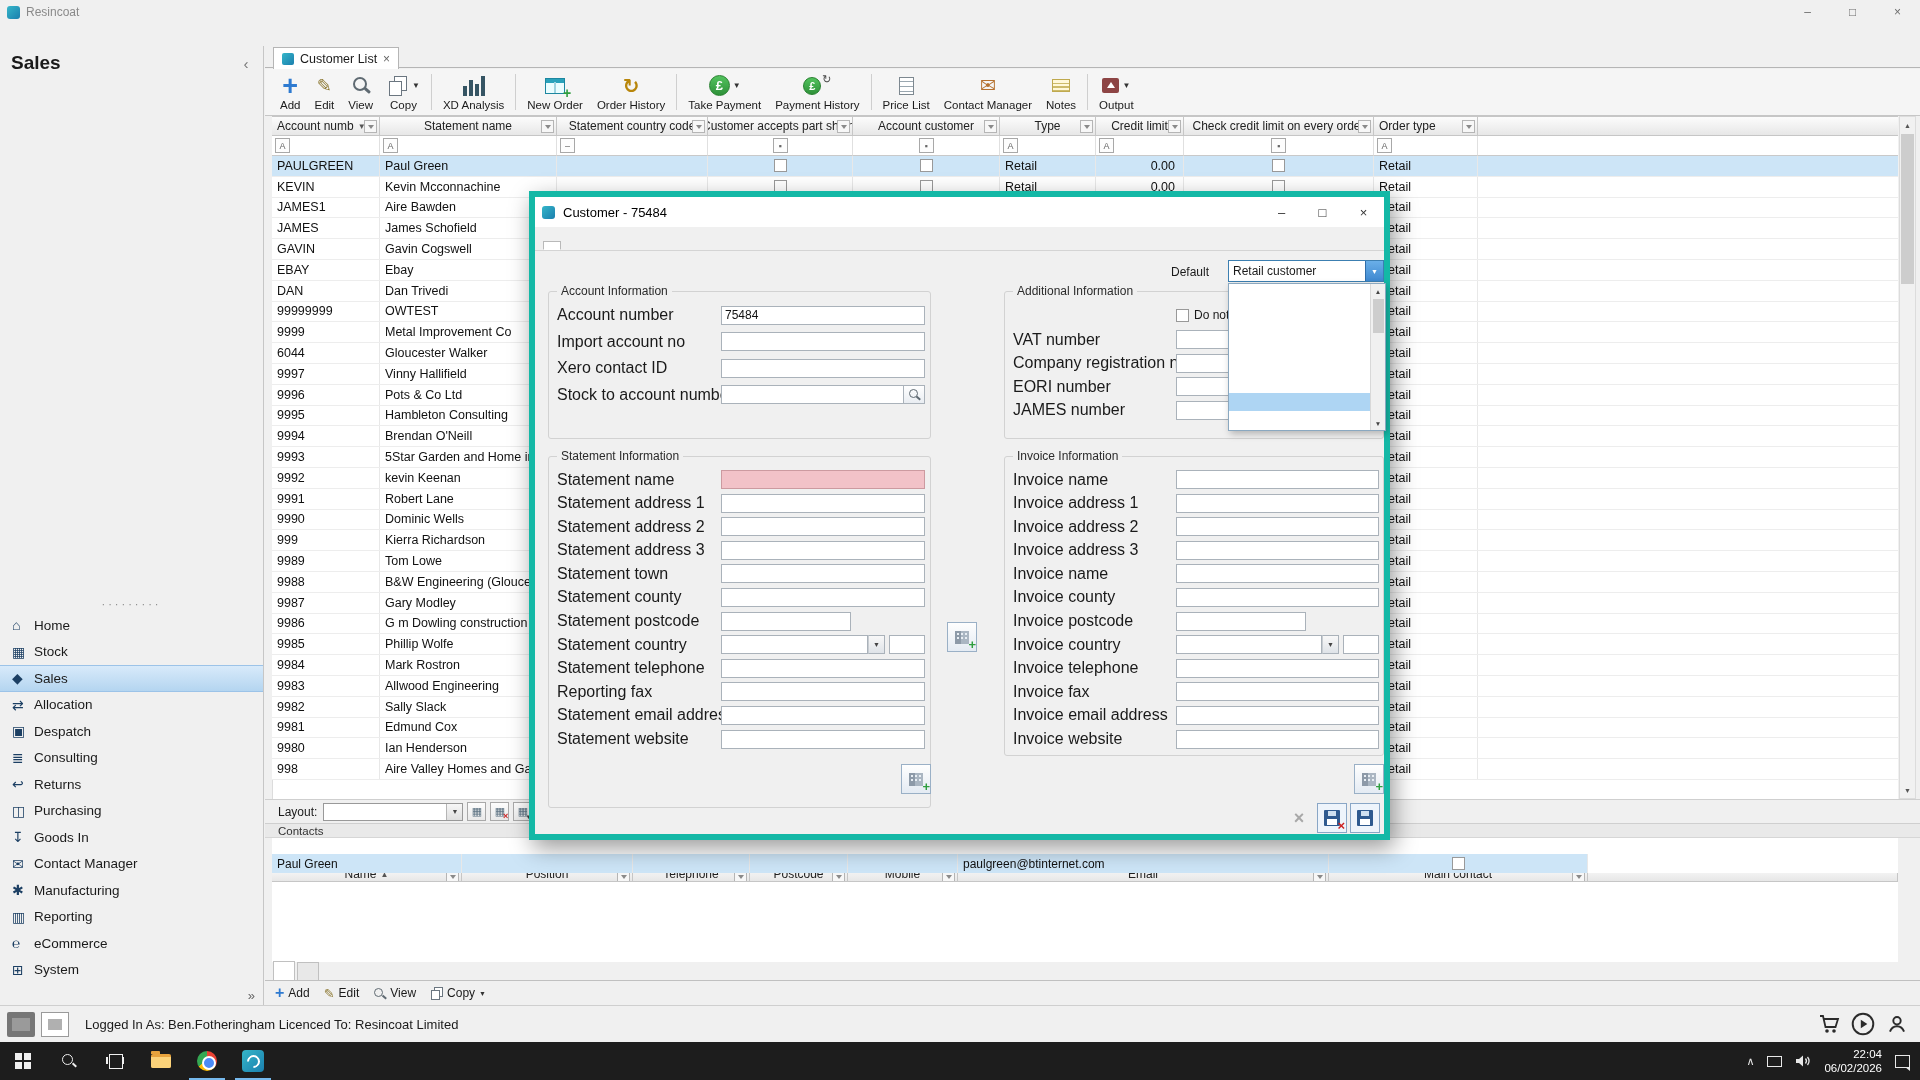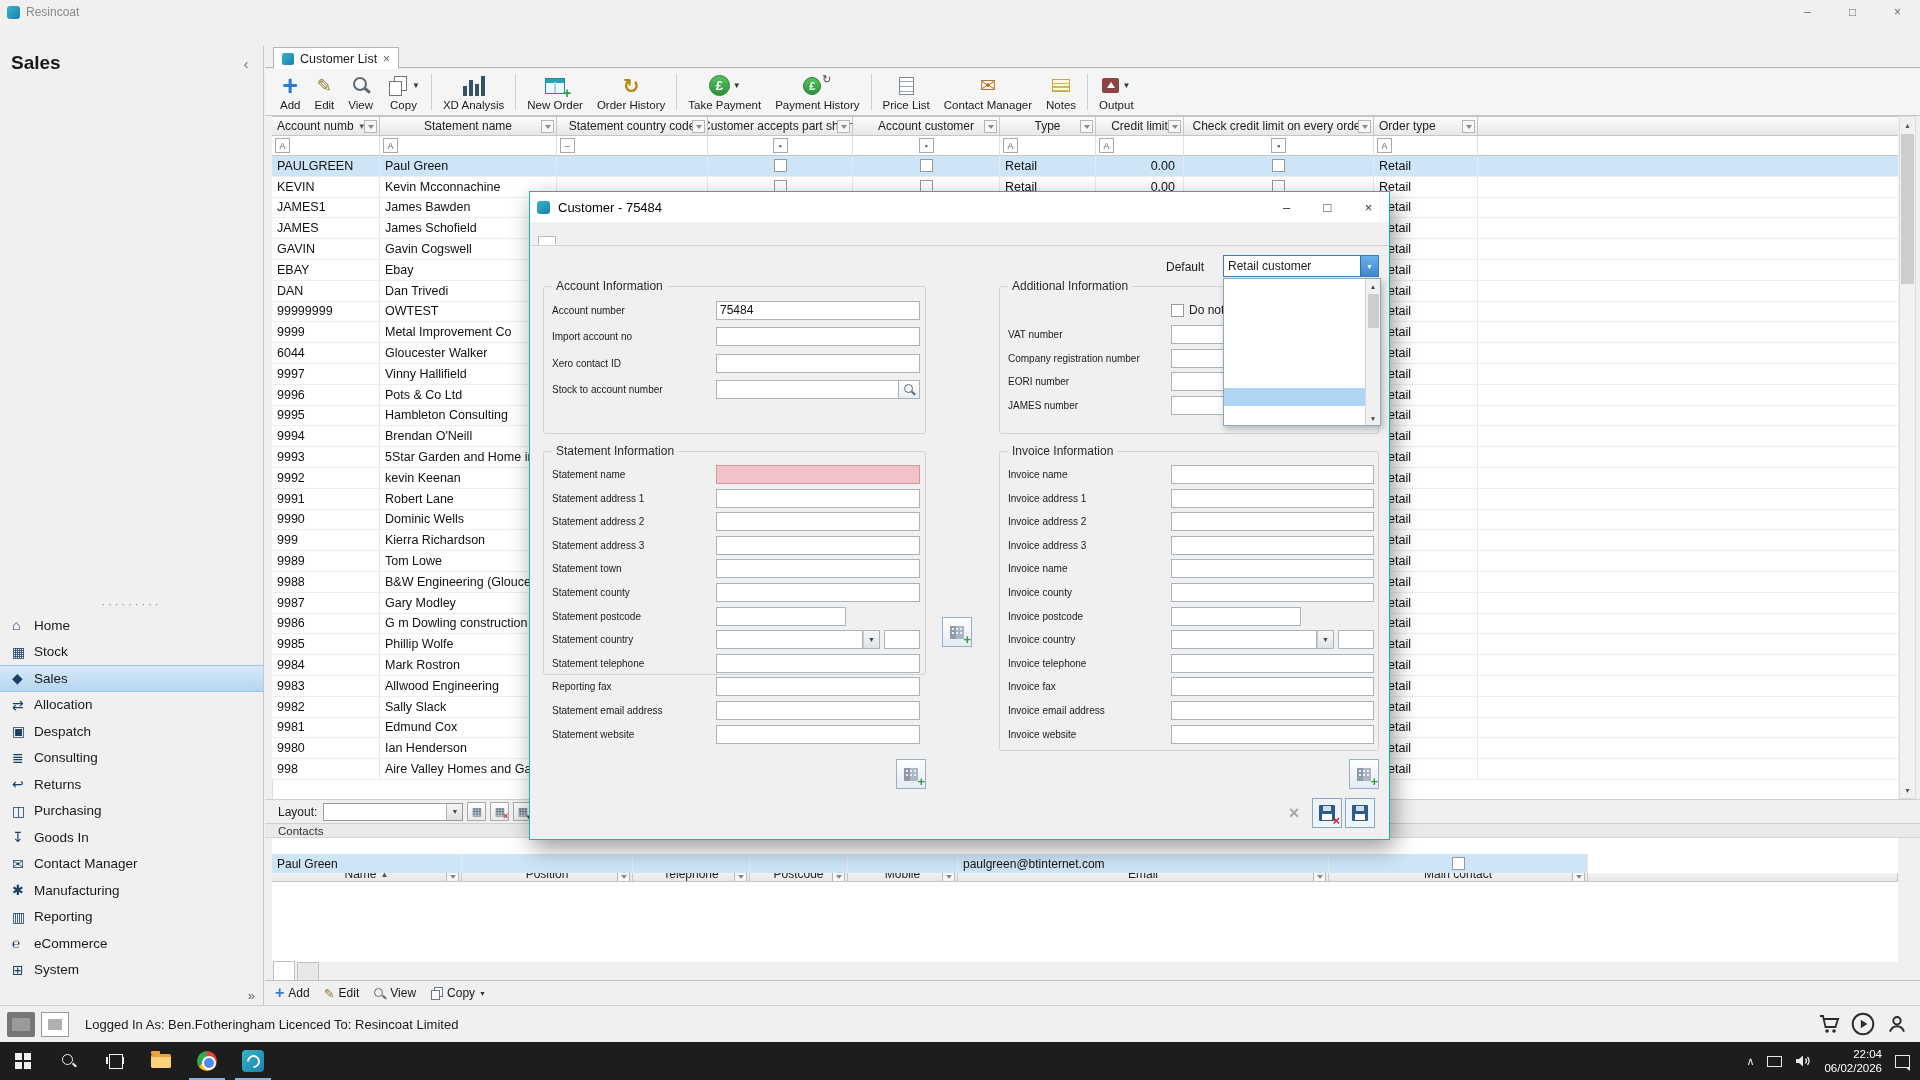--- a/index.html
+++ b/index.html
@@ -163,39 +163,39 @@
   .tb-app{position:relative;width:22px;height:22px;border-radius:4px;background:linear-gradient(135deg,#35b6c9,#1b7fae)}
   .tb-app::after{content:'';position:absolute;left:5px;top:5px;width:9px;height:9px;border:2.4px solid #fff;border-radius:50%;border-bottom-color:transparent;transform:rotate(45deg)}
   .tray{margin-left:auto;display:flex;align-items:center;gap:13px;margin-right:10px}
   .tr-chev{color:#e8e8e8;font-size:11px}
   .tr-disp{width:15px;height:11px;border:1.6px solid #e8e8e8}
   .tr-clock{color:#fff;font-size:11.5px;text-align:right;line-height:1.25}
   .tr-note{position:relative;width:15px;height:13px;border:1.6px solid #e8e8e8}
   .tr-note::after{content:'';position:absolute;right:-1px;bottom:-4px;border-left:5px solid transparent;border-right:0 solid transparent;border-top:4px solid #e8e8e8}
 
   
-  .modal{position:absolute;left:529px;top:191px;width:861px;height:649px;background:#f0f0f0;border:1px solid #14b8a6;box-shadow:4px 8px 22px rgba(0,0,0,.4);z-index:40}
+  .modal{position:absolute;left:529px;top:191px;width:861px;height:649px;background:#f0f0f0;border:6px solid #14b8a6;box-shadow:4px 8px 22px rgba(0,0,0,.4);z-index:40}
   .mtitle{height:30px;background:#fff;display:flex;align-items:center}
   .mtitle-text{font-size:13px;color:#000;margin-left:2px}
   .mbtns{margin-left:auto;display:flex;height:100%}
   .mwb{width:41px;height:100%;display:flex;align-items:center;justify-content:center;color:#333;font-size:13px}
   .mtabs{height:24px;display:flex;align-items:flex-end;padding-left:8px;border-bottom:1px solid #d4d4d4;background:#f0f0f0}
   .dtab{padding:3px 8px 4px;font-size:12px;color:#222;border:1px solid transparent;white-space:nowrap}
   .dtab.active{background:#fff;border-color:#b9b9b9;border-bottom-color:#fff}
   .dcontent{position:absolute;left:0;right:0;top:55px;bottom:0}
   .deflabel{position:absolute;left:636px;top:13px;font-size:12px;color:#1a1a1a}
   .defcombo{position:absolute;left:693px;top:8px;width:156px;height:22px;border:1px solid #3c7fb1;background:#fff;display:flex;align-items:center}
   .defcombo .val{flex:1;font-size:12px;padding-left:4px;white-space:nowrap;overflow:hidden}
   .defcombo .btn{width:18px;height:100%;background:linear-gradient(#6aafe8,#3e88d0);border-left:1px solid #2f6da9;color:#fff;font-size:7px;display:flex;align-items:center;justify-content:center}
   .gbox{position:absolute;border:1px solid #d2d2d2;border-radius:3px}
   .legend{position:absolute;top:-8px;left:8px;background:#f0f0f0;padding:0 4px;font-size:12px;color:#2b2b2b}
   .frows{position:absolute;left:8px;right:8px;top:13px;bottom:4px;display:flex;flex-direction:column}
   .frow{display:flex;align-items:center;height:19px;margin-bottom:4.6px;flex:none}
   .acct .frow{height:20px;margin-bottom:6.5px}
-  .flabel{width:164px;font-size:10px;color:#1a1a1a;flex:none;white-space:nowrap;overflow:hidden}
+  .flabel{width:164px;font-size:16px;color:#1a1a1a;flex:none;white-space:nowrap;overflow:hidden}
   .gbox.right .flabel{width:163px}
   .fctrl{display:flex;align-items:center;flex:1;height:19px}
   .fin{height:19px;border:1px solid #aab2ba;background:#fff;font-size:12px;padding:0 3px;width:204px;font-family:inherit;color:#111}
   .gbox.right .fin{width:203px}
   .v-pink .fin{background:#f2c2c8;border-color:#cc9aa0}
   .v-short .fin{width:130px}
   .gbox.right .v-short .fin{width:130px}
   .combo-arrow{display:none;width:17px;height:19px;border:1px solid #aab2ba;border-left:1px solid #c8cdd2;background:linear-gradient(#f8f8f8,#dfe3e8);font-size:7px;color:#444;align-items:center;justify-content:center;flex:none}
   .fmini{display:none;width:36px;height:19px;border:1px solid #aab2ba;background:#fff;margin-left:4px;flex:none}
   .v-combo .fin{width:147px}
@@ -547,21 +547,21 @@
             <span class="gc c5">Retail</span>
             <span class="gc c6 num">0.00</span>
             <span class="gc c7 cbc">
                 <span class="cb"></span>
               </span>
             <span class="gc c8">Retail</span>
             <span class="gc c9"></span>
           </div>
             <div class="grow">
             <span class="gc c0">JAMES1</span>
-            <span class="gc c1">James Bawden</span>
+            <span class="gc c1">Aire Bawden</span>
             <span class="gc c2"></span>
             <span class="gc c3 cbc">
                 <span class="cb"></span>
               </span>
             <span class="gc c4 cbc">
                 <span class="cb"></span>
               </span>
             <span class="gc c5"></span>
             <span class="gc c6 num"></span>
             <span class="gc c7 cbc">
@@ -1231,21 +1231,21 @@
               <span class="fctrl">
                 <input class="fin srch" style="">
                 <span class="srchbtn">
                     <span class="magsm"></span>
                   </span>
               </span>
             </div>
           </div>
         </div>
 
-        <div class="gbox" style="left:13px;top:204px;width:383px;height:224px">
+        <div class="gbox" style="left:13px;top:204px;width:383px;height:352px">
           <span class="legend">Statement Information</span>
           <div class="frows">
 
           <div class="frow v-pink">
               <span class="flabel">Statement name</span>
               <span class="fctrl">
                 <input class="fin" style="">
 
               </span>
             </div>

